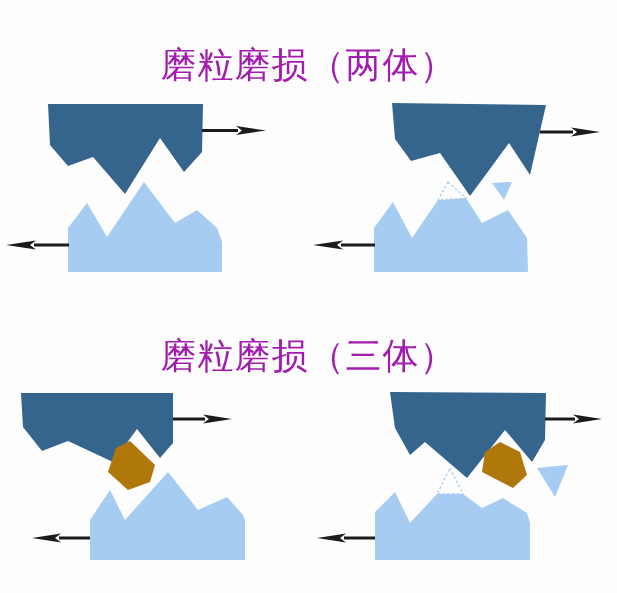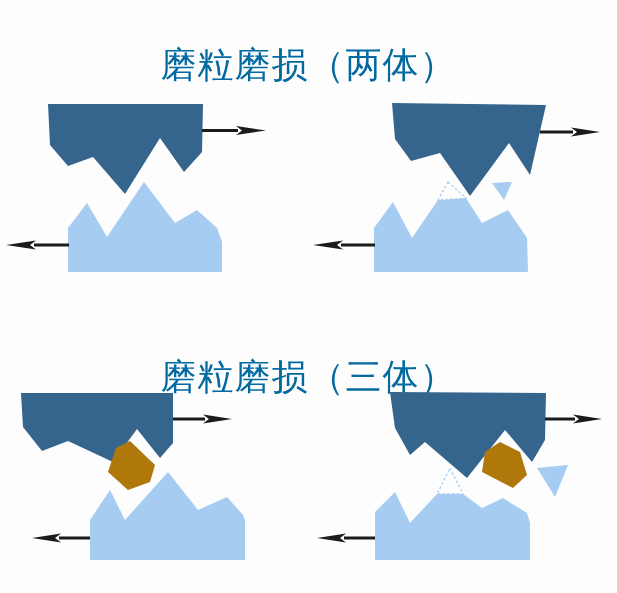--- a/index.html
+++ b/index.html
@@ -3,25 +3,25 @@
 <meta charset="utf-8">
 <style>
   html,body{margin:0;padding:0}
   body{
     width:617px;height:593px;position:relative;overflow:hidden;
     background:#fdfdfd;
     font-family:"Liberation Sans","DejaVu Sans",sans-serif;
   }
   .title{
     position:absolute;left:0;width:617px;text-align:center;
-    font-size:36px;line-height:42px;color:#0369a1;letter-spacing:1px;
+    font-size:36px;line-height:42px;color:#a21caf;letter-spacing:1px;
     white-space:nowrap;
   }
   #title-two-body{top:44px}
-  #title-three-body{top:356px}
+  #title-three-body{top:335px}
   .panel{position:absolute;display:block}
   #panel-two-body-before{left:0;top:95px}
   #panel-two-body-after{left:300px;top:95px}
   #panel-three-body-before{left:0;top:380px}
   #panel-three-body-after{left:300px;top:380px}
   .fill-top{fill:var(--surface_top,#35648c)}
   .fill-bottom{fill:var(--surface_bottom,#a6ccf1)}
   .fill-particle{fill:var(--particle,#b0770b)}
   .arrow-line{stroke:var(--arrow,#1b1b1b);stroke-width:3}
   .arrow-head{fill:var(--arrow,#1b1b1b)}

